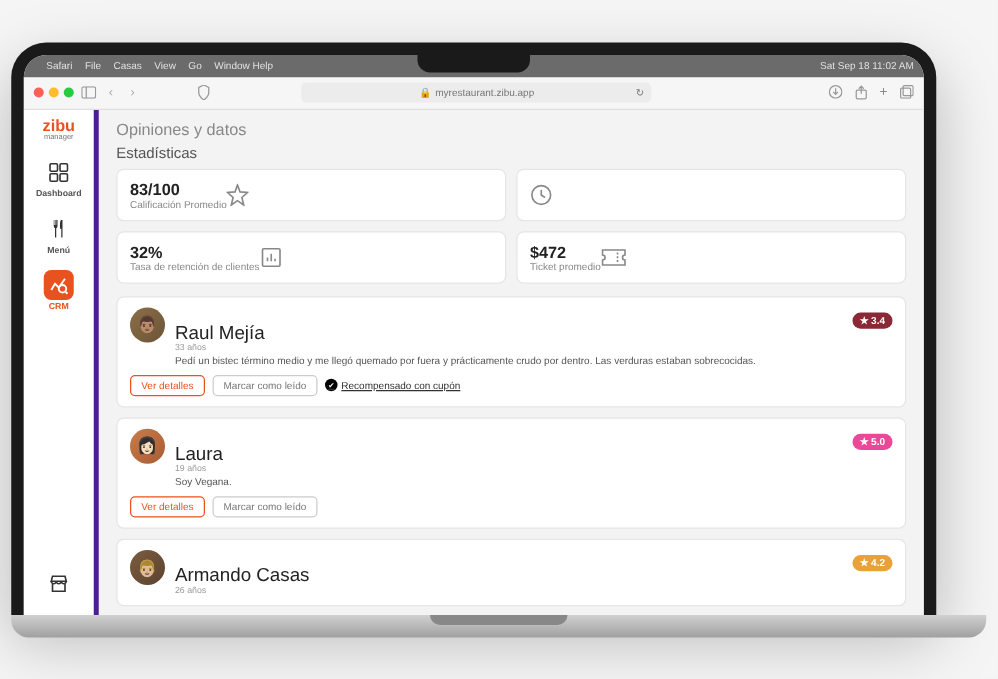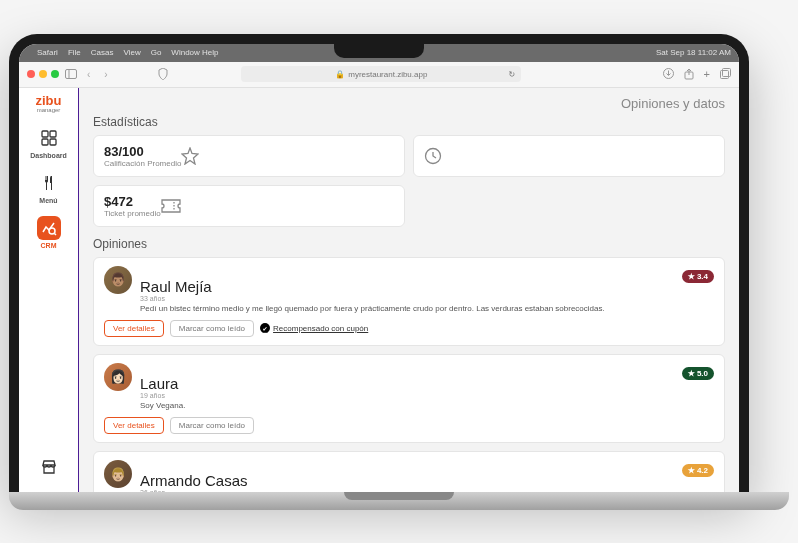--- a/index.html
+++ b/index.html
@@ -22,31 +22,31 @@
 .dot { width: 8px; height: 8px; border-radius: 50%; }
 .dot.r { background: #ff5f57; } .dot.y { background: #ffbd2e; } .dot.g { background: #28ca42; }
 .nav-arrow { color: #aaa; padding: 0 4px; cursor: pointer; }
 .url-bar { flex: 1; max-width: 280px; margin: 0 auto; background: #ececec; border-radius: 4px; height: 16px; display: flex; align-items: center; justify-content: center; font-size: 8px; color: #777; position: relative; }
 .lock { margin-right: 3px; font-size: 8px; }
 .refresh { position: absolute; right: 6px; }
 .tool-icons { display: flex; gap: 10px; color: #888; font-size: 11px; margin-left: auto; }
 .tool-icons span { cursor: pointer; }
 
 .app { display: flex; height: calc(100% - 44px); background: #f3f3f3; }
-.sidebar { width: 60px; background: #fff; border-right: 1px solid #4c1d95; display: flex; flex-direction: column; align-items: center; padding-top: 6px; gap: 2px; }
+.sidebar { width: 60px; background: #fff; border-right: 4px solid #4c1d95; display: flex; flex-direction: column; align-items: center; padding-top: 6px; gap: 2px; }
 .logo { color: #e8521e; font-weight: 700; font-size: 13px; line-height: 1; text-align: center; margin-bottom: 6px; }
 .logo .sub { font-size: 6px; color: #777; font-weight: 400; display: block; }
 .nav-item { display: flex; flex-direction: column; align-items: center; gap: 2px; padding: 5px 0; width: 100%; cursor: pointer; font-size: 7px; color: #555; font-weight: 600; }
 .nav-item .icon-box { width: 24px; height: 24px; display: flex; align-items: center; justify-content: center; border-radius: 6px; font-size: 14px; color: #333; }
 .nav-item.active { color: #e8521e; }
 .nav-item.active .icon-box { background: #e8521e; color: #fff; }
 .nav-bottom { margin-top: auto; margin-bottom: 8px; }
 
 .main { flex: 1; padding: 8px 14px; overflow: hidden; }
-.page-title { font-size: 13px; color: #888; margin-bottom: 4px; text-align: right; }
+.page-title { font-size: 13px; color: #888; margin-bottom: 4px; }
 .section-title { font-size: 12px; color: #555; margin-bottom: 6px; font-weight: 500; }
 
 .stats-grid { display: grid; grid-template-columns: 1fr 1fr; gap: 8px; margin-bottom: 10px; }
 .stat-card { background: #fff; border: 1px solid #e5e5e5; border-radius: 6px; padding: 8px 10px; display: flex; justify-content: flex-start; align-items: center; }
 .stat-card .txt .val { font-size: 13px; font-weight: 700; color: #222; }
 .stat-card .txt .lbl { font-size: 8px; color: #888; }
 .stat-card .ico { color: #888; font-size: 16px; }
 
 .reviews { display: flex; flex-direction: column; gap: 8px; }
 .review-card { background: #fff; border: 1px solid #e5e5e5; border-radius: 6px; padding: 8px 10px; position: relative; }
@@ -55,21 +55,21 @@
 .av1 { background: linear-gradient(135deg,#8b6f47,#6b5437); }
 .av2 { background: linear-gradient(135deg,#c97b4a,#a85d33); }
 .av3 { background: linear-gradient(135deg,#7a5c3e,#5c4330); }
 .review-body { flex: 1; }
 .review-name { font-size: 15px; font-weight: 400; color: #222; margin-top: 12px; }
 .review-age { font-size: 7px; color: #999; }
 .review-text { font-size: 8px; color: #555; margin-top: 2px; line-height: 1.3; }
 .rating-badge { position: absolute; top: 12px; right: 10px; border-radius: 10px; padding: 2px 6px; font-size: 8px; font-weight: 700; color: #fff; display: flex; align-items: center; gap: 2px; }
 .rating-badge::before { content: "★"; font-size: 8px; }
 .br-red { background: #8b2835; }
-.br-green { background: #14532d; }
+.br-green { background: #ec4899; }
 .br-orange { background: #e8a23a; }
 .review-actions { display: flex; gap: 6px; margin-top: 6px; align-items: center; }
 .btn { border-radius: 4px; padding: 3px 8px; font-size: 8px; cursor: pointer; border: 1px solid; background: #fff; }
 .btn-primary { color: #e8521e; border-color: #e8521e; }
 .btn-secondary { color: #777; border-color: #ccc; }
 .reward { font-size: 8px; color: #333; display: flex; align-items: center; gap: 3px; text-decoration: underline; }
 .reward::before { content: "✔"; background: #000; color: #fff; border-radius: 50%; width: 10px; height: 10px; display: inline-flex; align-items: center; justify-content: center; font-size: 6px; text-decoration: none; }
 
 svg { display: block; }
 </style>
@@ -207,33 +207,44 @@
           <div class="stat-card">
             <div class="ico">
               <svg width="18" height="18" viewBox="0 0 18 18" fill="none" stroke="#888" stroke-width="1.3">
                     <circle cx="9" cy="9" r="7.5"></circle>
                     <path d="M9 5 V9 L12 11"></path>
                   </svg>
             </div>
           </div>
           <div class="stat-card">
             <div class="txt">
+              <div class="val">32%</div>
+              <div class="lbl">Tasa de retención de clientes</div>
+            </div>
+            <div class="ico">
+              <svg width="18" height="18" viewBox="0 0 18 18" fill="none" stroke="#888" stroke-width="1.3">
+                    <rect x="2" y="2" width="14" height="14" rx="1"></rect>
+                    <path d="M6 12 V9 M9 12 V6 M12 12 V10"></path>
+                  </svg>
+            </div>
+          </div>
+          <div class="stat-card">
+            <div class="txt">
               <div class="val">$472</div>
               <div class="lbl">Ticket promedio</div>
             </div>
             <div class="ico">
               <svg width="20" height="14" viewBox="0 0 20 14" fill="none" stroke="#888" stroke-width="1.3">
                     <path d="M1 1 H19 V5 A2 2 0 0 0 19 9 V13 H1 V9 A2 2 0 0 0 1 5 Z"></path>
                     <path d="M13 3 V11" stroke-dasharray="1.5 1.5"></path>
                   </svg>
             </div>
           </div>
         </div>
 
-        <div class="section-title">Opiniones</div>
 
         <div class="reviews">
           <div class="review-card">
             <div class="rating-badge br-red">
                   <span>3.4</span>
                 </div>
             <div class="review-head">
               <div class="avatar av1">👨🏽</div>
               <div class="review-body">
                 <div class="review-name">Raul Mejía</div>

